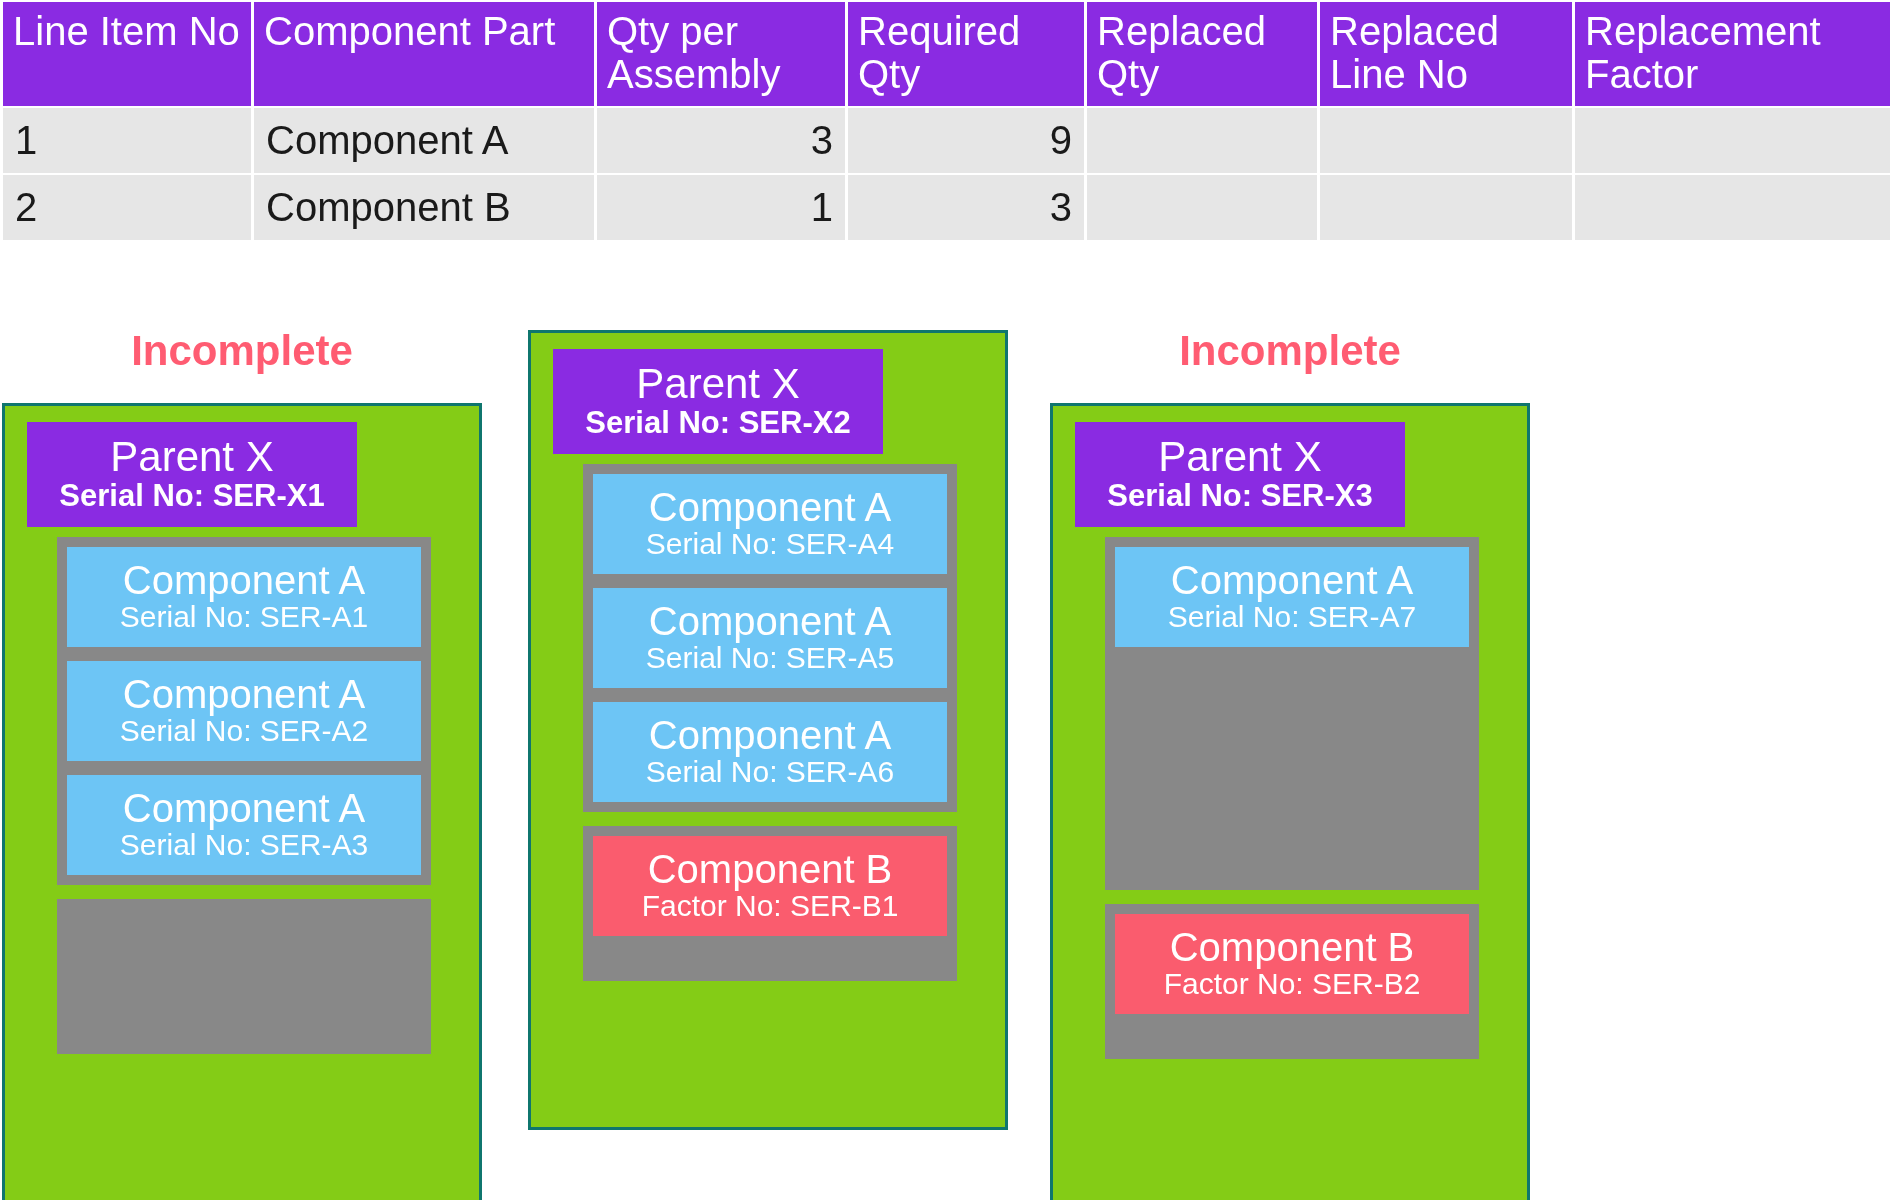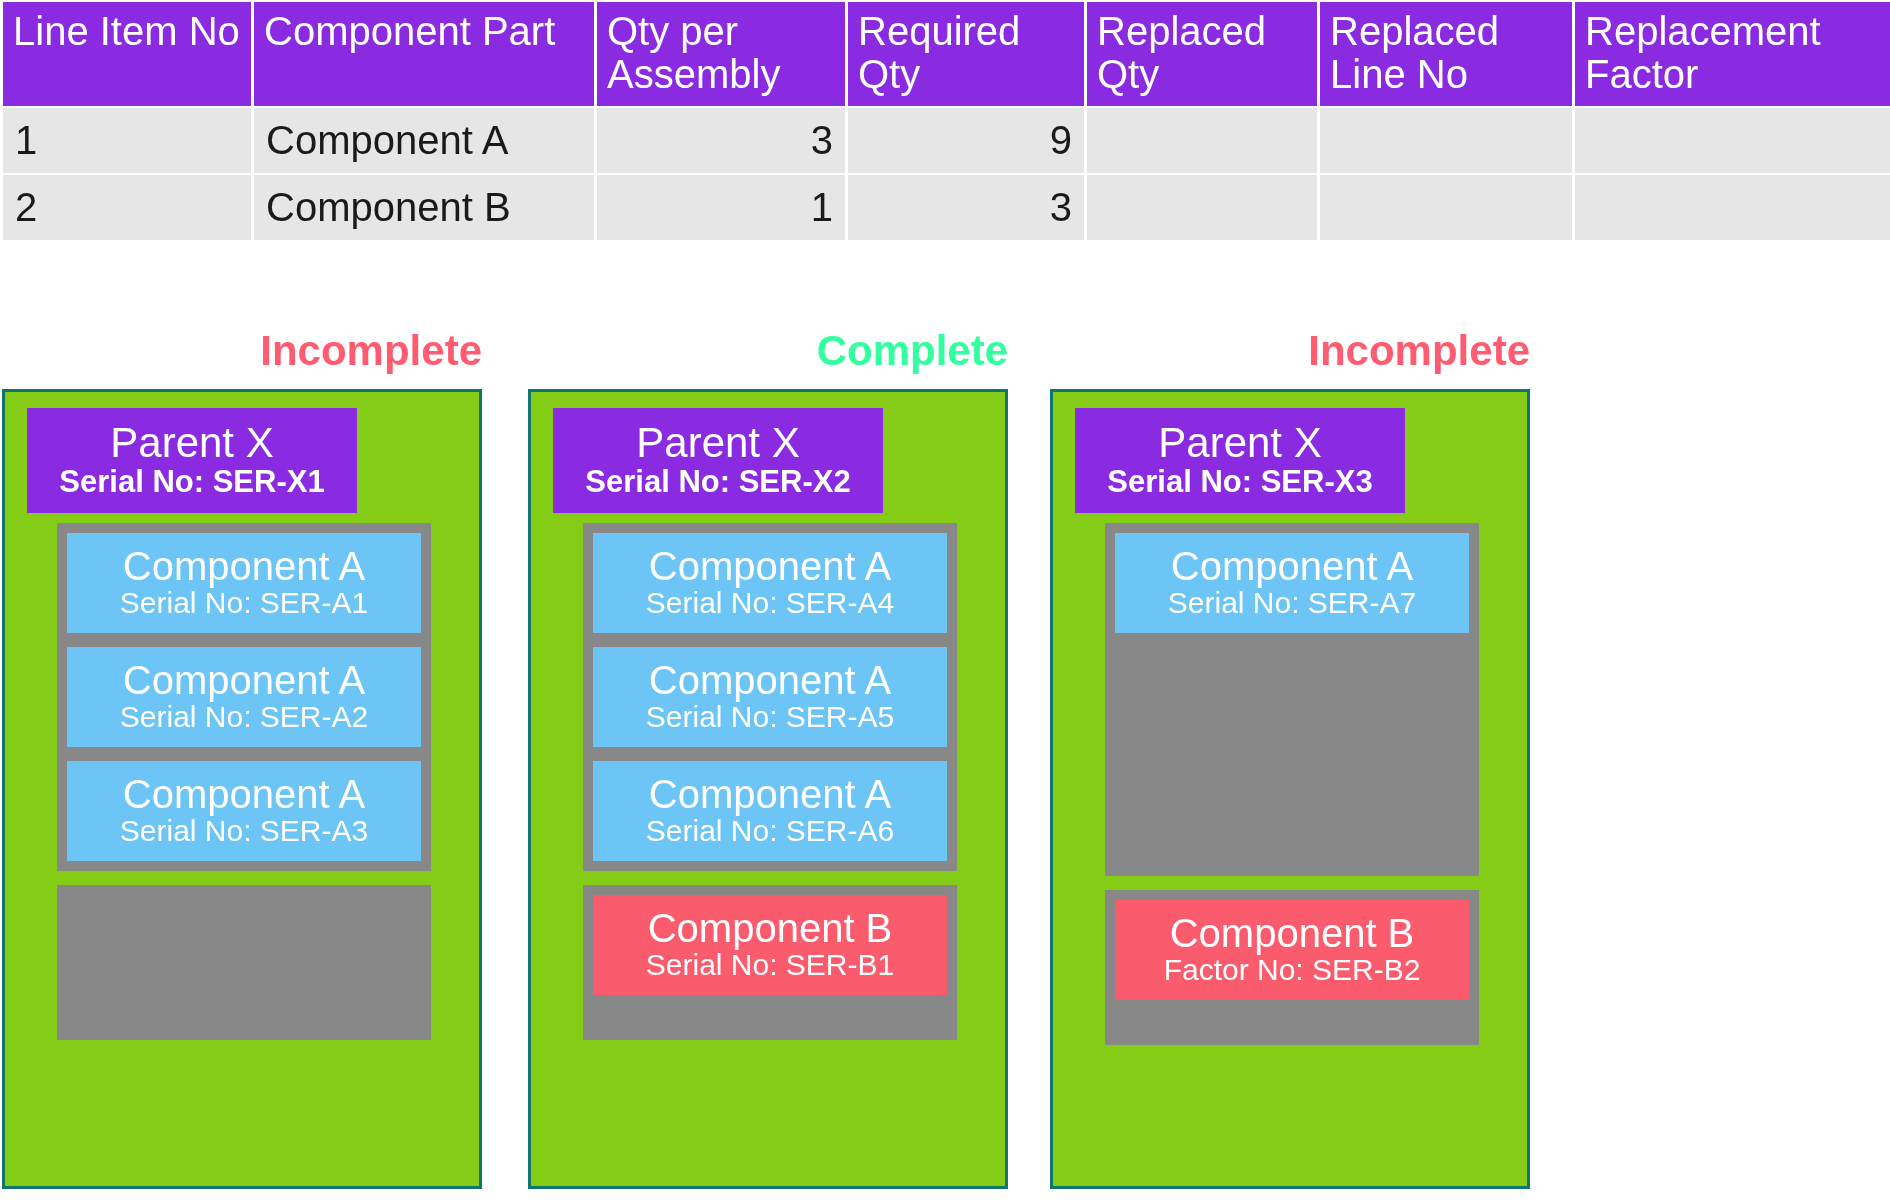--- a/index.html
+++ b/index.html
@@ -68,26 +68,26 @@
   .panel-wrap {
     position: absolute;
     top: 0;
     width: 480px;
   }
   .panel-wrap.p1 { left: 2px; }
   .panel-wrap.p2 { left: 528px; }
   .panel-wrap.p3 { left: 1050px; }
 
   .status-label {
-    text-align: right;
+    text-align: center;
     font-size: 42px;
     font-weight: bold;
     line-height: 1;
     height: 58px;
-    padding-bottom: 1px;
+    padding-bottom: 15px;
   }
   .status-label.incomplete { color: #FF5C72; }
   .status-label.complete   { color: #32FF9E; }
 
   .panel {
     background: #84cc16;
     border: 3px solid #0f766e;
     box-sizing: border-box;
     width: 480px;
     height: 800px;
@@ -214,21 +214,20 @@
           <div class="serial">Serial No: SER-A3</div>
         </div>
       </div>
       <div class="group slot-b" style="padding:0;height:155px;">
         <div class="child empty" style="height:100%;"></div>
       </div>
     </div>
   </div>
 
   <div class="panel-wrap p2">
-    <div class="status-label complete">Complete</div>
     <div class="panel">
       <div class="parent-block">
         <div class="title">Parent X</div>
         <div class="serial">Serial No: SER-X2</div>
       </div>
       <div class="group slot-a">
         <div class="child comp-a">
           <div class="title">Component A</div>
           <div class="serial">Serial No: SER-A4</div>
         </div>
@@ -237,21 +236,21 @@
           <div class="serial">Serial No: SER-A5</div>
         </div>
         <div class="child comp-a">
           <div class="title">Component A</div>
           <div class="serial">Serial No: SER-A6</div>
         </div>
       </div>
       <div class="group slot-b" style="height:155px;">
         <div class="child comp-b">
           <div class="title">Component B</div>
-          <div class="serial">Serial No: SER-B1</div>
+          <div class="serial">Factor No: SER-B1</div>
         </div>
       </div>
     </div>
   </div>
 
   <div class="panel-wrap p3">
     <div class="status-label incomplete">Incomplete</div>
     <div class="panel">
       <div class="parent-block">
         <div class="title">Parent X</div>

